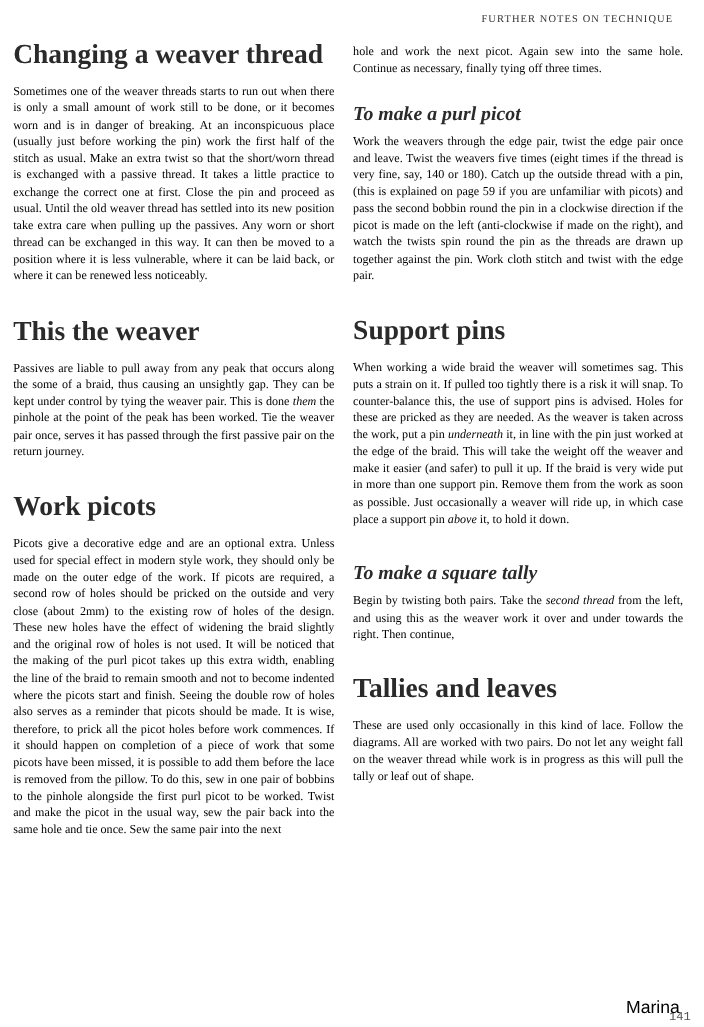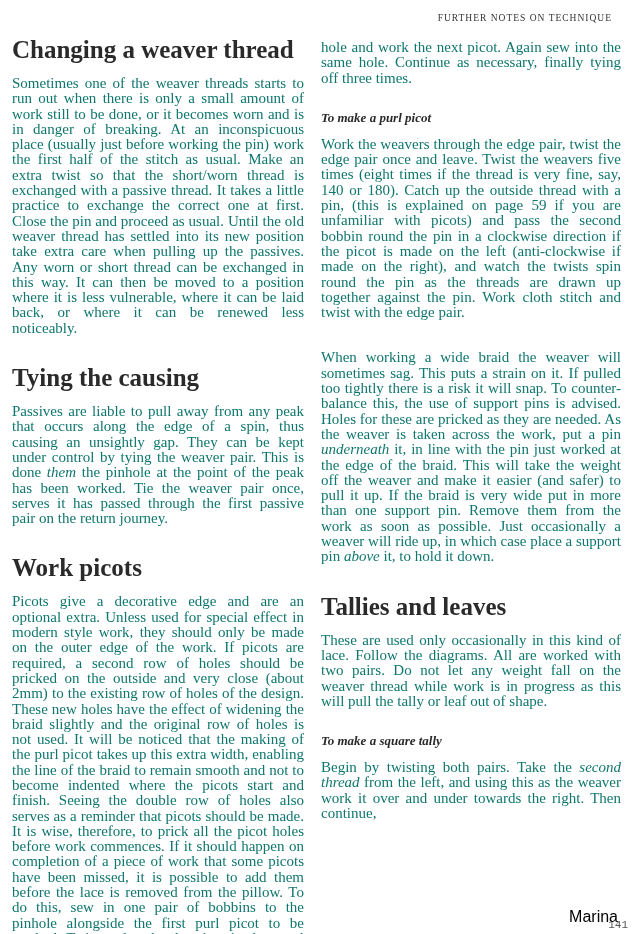--- a/index.html
+++ b/index.html
@@ -17,27 +17,27 @@
   .col { position: absolute; top: 38px; }
   .col.left { left: 12px; width: 292px; }
   .col.right { left: 321px; width: 300px; top: 40px; }
   h2 {
     font-family: "Liberation Serif", serif;
     font-weight: bold; font-size: 25px; color: #2a2a2a;
     margin: 0 0 14px 0; line-height: 24px;
   }
   h3 {
     font-family: "Liberation Serif", serif;
-    font-weight: bold; font-style: italic; font-size: 13px; color: #2a2a2a;
+    font-weight: bold; font-style: italic; font-size: 18px; color: #2a2a2a;
     margin: 0 0 9px 0; line-height: 20px;
   }
   p {
     margin: 0; text-align: justify;
     font-family: "Liberation Serif", serif;
-    font-size: 15px; line-height: 15.3px; color: #0f766e;
+    font-size: 11px; line-height: 15.3px; color: #000000;
   }
   .sec { margin-bottom: 30px; }
   .sec.tight { margin-bottom: 22px; }
   em { font-style: italic; }
   .watermark {
     position: absolute; right: 22px; bottom: 8px;
     font-family: "Liberation Sans", sans-serif; font-weight: normal;
     font-size: 16px; color: #000;
   }
   .page-number {
@@ -50,22 +50,22 @@
 
 <div class="running-head">Further Notes on Technique</div>
 
 <div class="col left">
   <section class="sec">
     <h2>Changing a weaver thread</h2>
     <p>Sometimes one of the weaver threads starts to run out when there is only a small amount of work still to be done, or it becomes worn and is in danger of breaking. At an inconspicuous place (usually just before working the pin) work the first half of the stitch as usual. Make an extra twist so that the short/worn thread is exchanged with a passive thread. It takes a little practice to exchange the correct one at first. Close the pin and proceed as usual. Until the old weaver thread has settled into its new position take extra care when pulling up the passives. Any worn or short thread can be exchanged in this way. It can then be moved to a position where it is less vulnerable, where it can be laid back, or where it can be renewed less noticeably.</p>
   </section>
 
   <section class="sec">
-    <h2>Tying the causing</h2>
-    <p><span>Passives are liable to pull away from any peak that occurs along the edge of a spin, thus causing an unsightly gap. They can be kept under control by tying the weaver pair. This is done </span><em>them</em><span> the pinhole at the point of the peak has been worked. Tie the weaver pair once, serves it has passed through the first passive pair on the return journey.</span></p>
+    <h2>This the weaver</h2>
+    <p><span>Passives are liable to pull away from any peak that occurs along the some of a braid, thus causing an unsightly gap. They can be kept under control by tying the weaver pair. This is done </span><em>them</em><span> the pinhole at the point of the peak has been worked. Tie the weaver pair once, serves it has passed through the first passive pair on the return journey.</span></p>
   </section>
 
   <section class="sec">
     <h2>Work picots</h2>
     <p>Picots give a decorative edge and are an optional extra. Unless used for special effect in modern style work, they should only be made on the outer edge of the work. If picots are required, a second row of holes should be pricked on the outside and very close (about 2mm) to the existing row of holes of the design. These new holes have the effect of widening the braid slightly and the original row of holes is not used. It will be noticed that the making of the purl picot takes up this extra width, enabling the line of the braid to remain smooth and not to become indented where the picots start and finish. Seeing the double row of holes also serves as a reminder that picots should be made. It is wise, therefore, to prick all the picot holes before work commences. If it should happen on completion of a piece of work that some picots have been missed, it is possible to add them before the lace is removed from the pillow. To do this, sew in one pair of bobbins to the pinhole alongside the first purl picot to be worked. Twist and make the picot in the usual way, sew the pair back into the same hole and tie once. Sew the same pair into the next</p>
   </section>
 </div>
 
 <div class="col right">
   <section class="sec tight">
@@ -74,28 +74,29 @@
 
   <section class="sec tight">
     <h3>To make a purl picot</h3>
     <p>Work the weavers through the edge pair, twist the edge pair once and leave. Twist the weavers five times (eight times if the thread is very fine, say, 140 or 180). Catch up the outside thread with a pin, (this is explained on page 59 if you are unfamiliar with picots) and pass the second bobbin round the pin in a clockwise direction if the picot is made on the left (anti-clockwise if made on the right), and watch the twists spin round the pin as the threads are drawn up together against the pin. Work cloth stitch and twist with the edge pair.</p>
   </section>
 
   <section class="sec">
   </section>
 
   <section class="sec">
+    <h2>Support pins</h2>
     <p><span>When working a wide braid the weaver will sometimes sag. This puts a strain on it. If pulled too tightly there is a risk it will snap. To counter-balance this, the use of support pins is advised. Holes for these are pricked as they are needed. As the weaver is taken across the work, put a pin </span><em>underneath</em><span> it, in line with the pin just worked at the edge of the braid. This will take the weight off the weaver and make it easier (and safer) to pull it up. If the braid is very wide put in more than one support pin. Remove them from the work as soon as possible. Just occasionally a weaver will ride up, in which case place a support pin </span><em>above</em><span> it, to hold it down.</span></p>
+  </section>
+
+  <section class="sec">
+    <h3>To make a square tally</h3>
+    <p><span>Begin by twisting both pairs. Take the </span><em>second thread</em><span> from the left, and using this as the weaver work it over and under towards the right. Then continue,</span></p>
   </section>
 
   <section class="sec tight">
     <h2>Tallies and leaves</h2>
     <p>These are used only occasionally in this kind of lace. Follow the diagrams. All are worked with two pairs. Do not let any weight fall on the weaver thread while work is in progress as this will pull the tally or leaf out of shape.</p>
-  </section>
-
-  <section class="sec">
-    <h3>To make a square tally</h3>
-    <p><span>Begin by twisting both pairs. Take the </span><em>second thread</em><span> from the left, and using this as the weaver work it over and under towards the right. Then continue,</span></p>
   </section>
 </div>
 
 <div class="page-number">141</div>
 <div class="watermark">Marina</div>
 
 </body></html>

